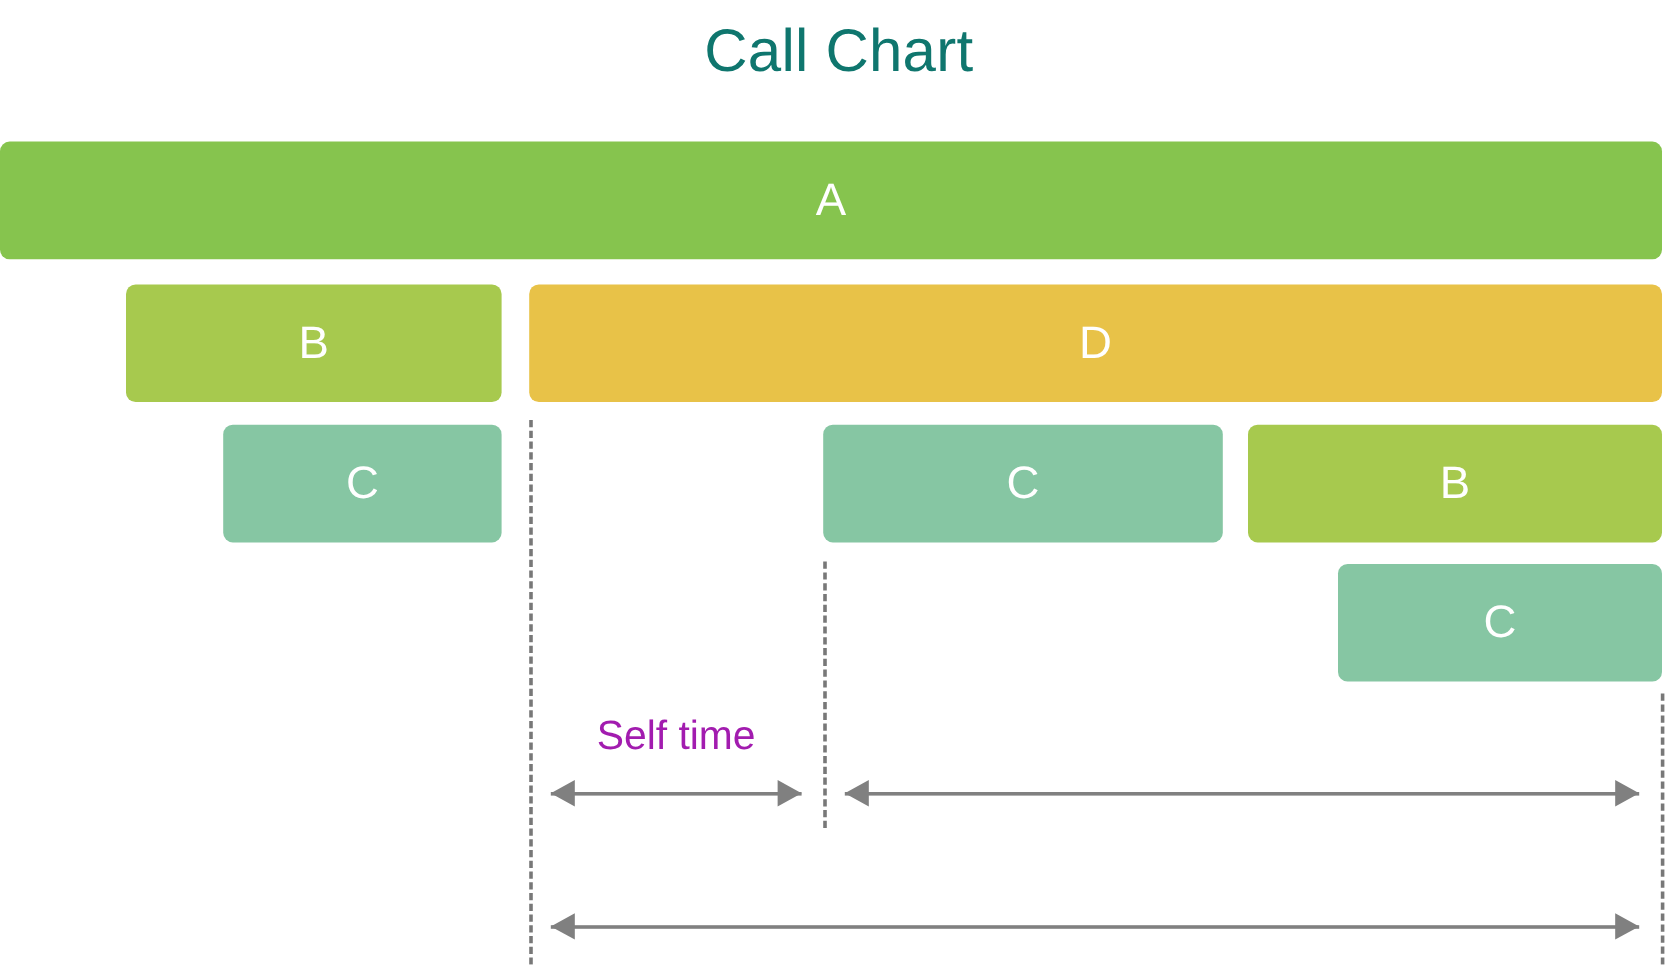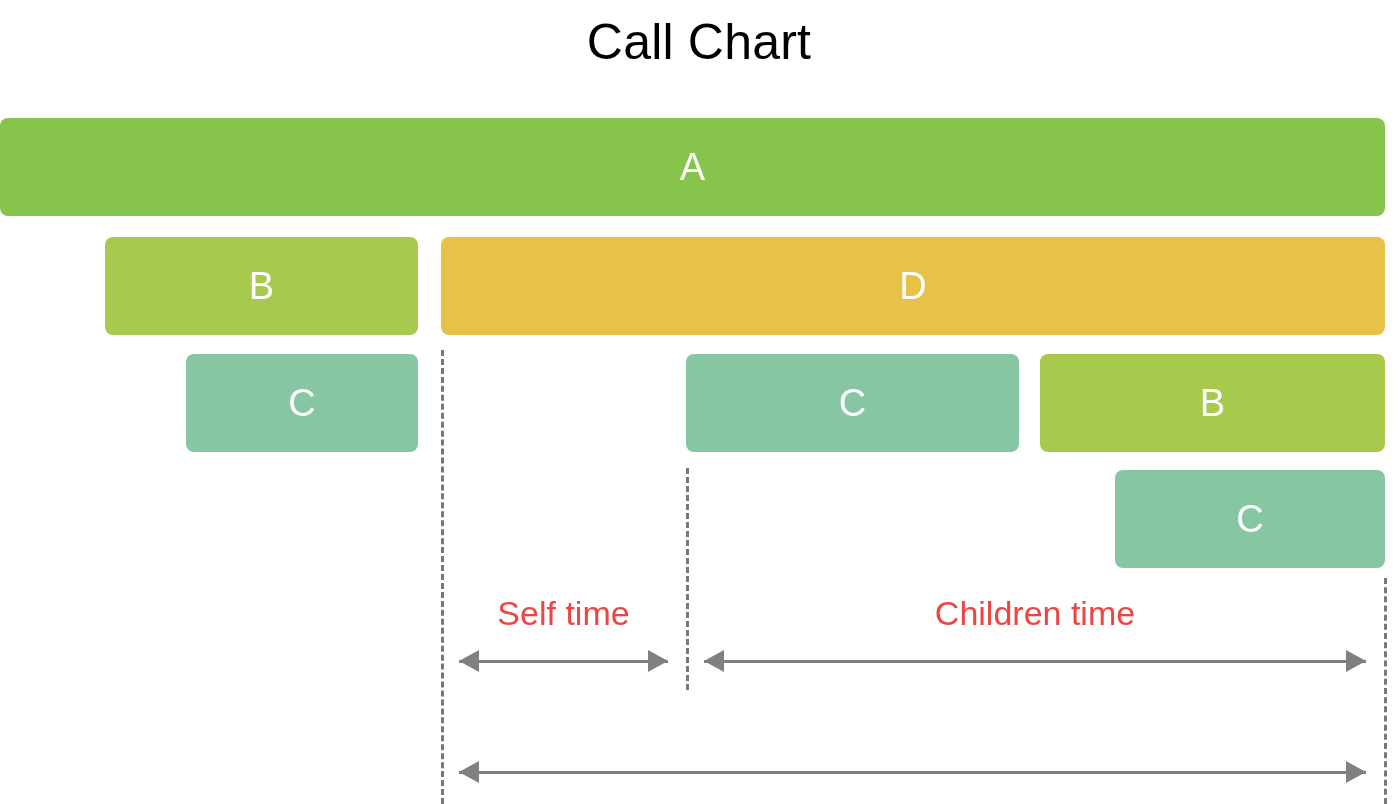--- a/index.html
+++ b/index.html
@@ -66,32 +66,32 @@
     border-right: 20px solid #808080;
   }
   .arrowhead.right {
     border-left: 20px solid #808080;
   }
   .measure-label {
     position: absolute;
     text-align: center;
     font-size: 34px;
     font-weight: 400;
-    color: #ef4444;
+    color: #a21caf;
     line-height: 1;
     white-space: nowrap;
     user-select: none;
   }
 </style>
 </head>
 <body>
 
 <div id="stage" style="background: rgb(255, 255, 255);">
 
-  <div id="chart-title" style="color: #000000;">Call Chart</div>
+  <div id="chart-title" style="color: #0f766e;">Call Chart</div>
 
   <div class="bar" id="frame-0" style="left: 0px; top: 118px; width: 1385px; height: 98px; background: rgb(134, 196, 78);">
     <span class="bar-label">A</span>
   </div>
 
   <div class="bar" id="frame-1" style="left: 105px; top: 237px; width: 313px; height: 98px; background: rgb(167, 201, 78);">
     <span class="bar-label">B</span>
   </div>
 
   <div class="bar" id="frame-2" style="left: 441px; top: 237px; width: 944px; height: 98px; background: rgb(232, 194, 72);">
@@ -116,21 +116,20 @@
 
   <div class="dashed-line" id="guide-0" style="left: 441px; top: 350px; height: 454px;"></div>
   <div class="dashed-line" id="guide-1" style="left: 686px; top: 468px; height: 222px;"></div>
   <div class="dashed-line" id="guide-2" style="left: 1384px; top: 578px; height: 226px;"></div>
 
   <div class="measure-label" id="measure-label-0" style="left: 441px; top: 596px; width: 245px;">Self time</div>
   <div class="measure" id="measure-line-0" style="left: 459px; top: 660px; width: 209px;"></div>
   <div class="arrowhead left" id="measure-0-head-left" style="left: 459px; top: 650px;"></div>
   <div class="arrowhead right" id="measure-0-head-right" style="left: 648px; top: 650px;"></div>
 
-  <div class="measure-label" id="measure-label-1" style="left: 686px; top: 596px; width: 698px;">Children time</div>
   <div class="measure" id="measure-line-1" style="left: 704px; top: 660px; width: 662px;"></div>
   <div class="arrowhead left" id="measure-1-head-left" style="left: 704px; top: 650px;"></div>
   <div class="arrowhead right" id="measure-1-head-right" style="left: 1346px; top: 650px;"></div>
 
   <div class="measure" id="measure-line-2" style="left: 459px; top: 771px; width: 907px;"></div>
   <div class="arrowhead left" id="measure-2-head-left" style="left: 459px; top: 761px;"></div>
   <div class="arrowhead right" id="measure-2-head-right" style="left: 1346px; top: 761px;"></div>
 
 </div>
 

